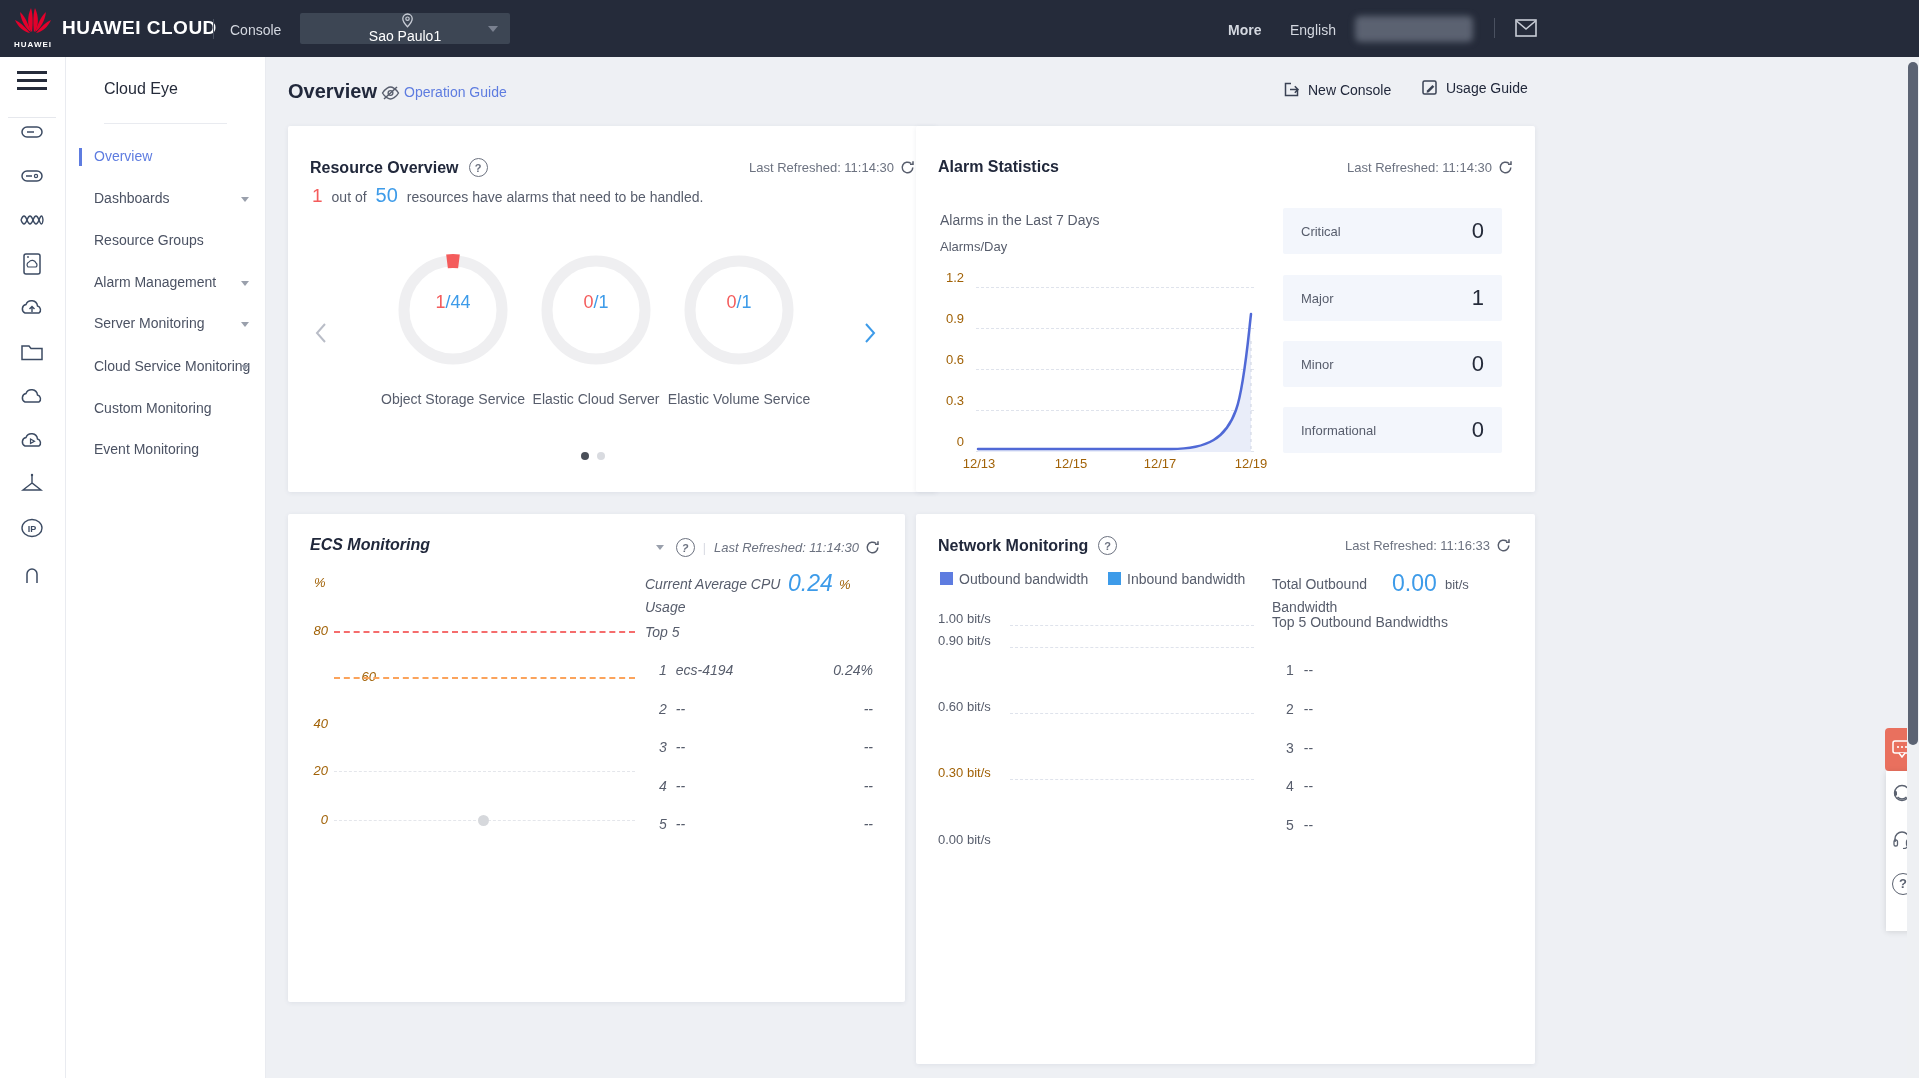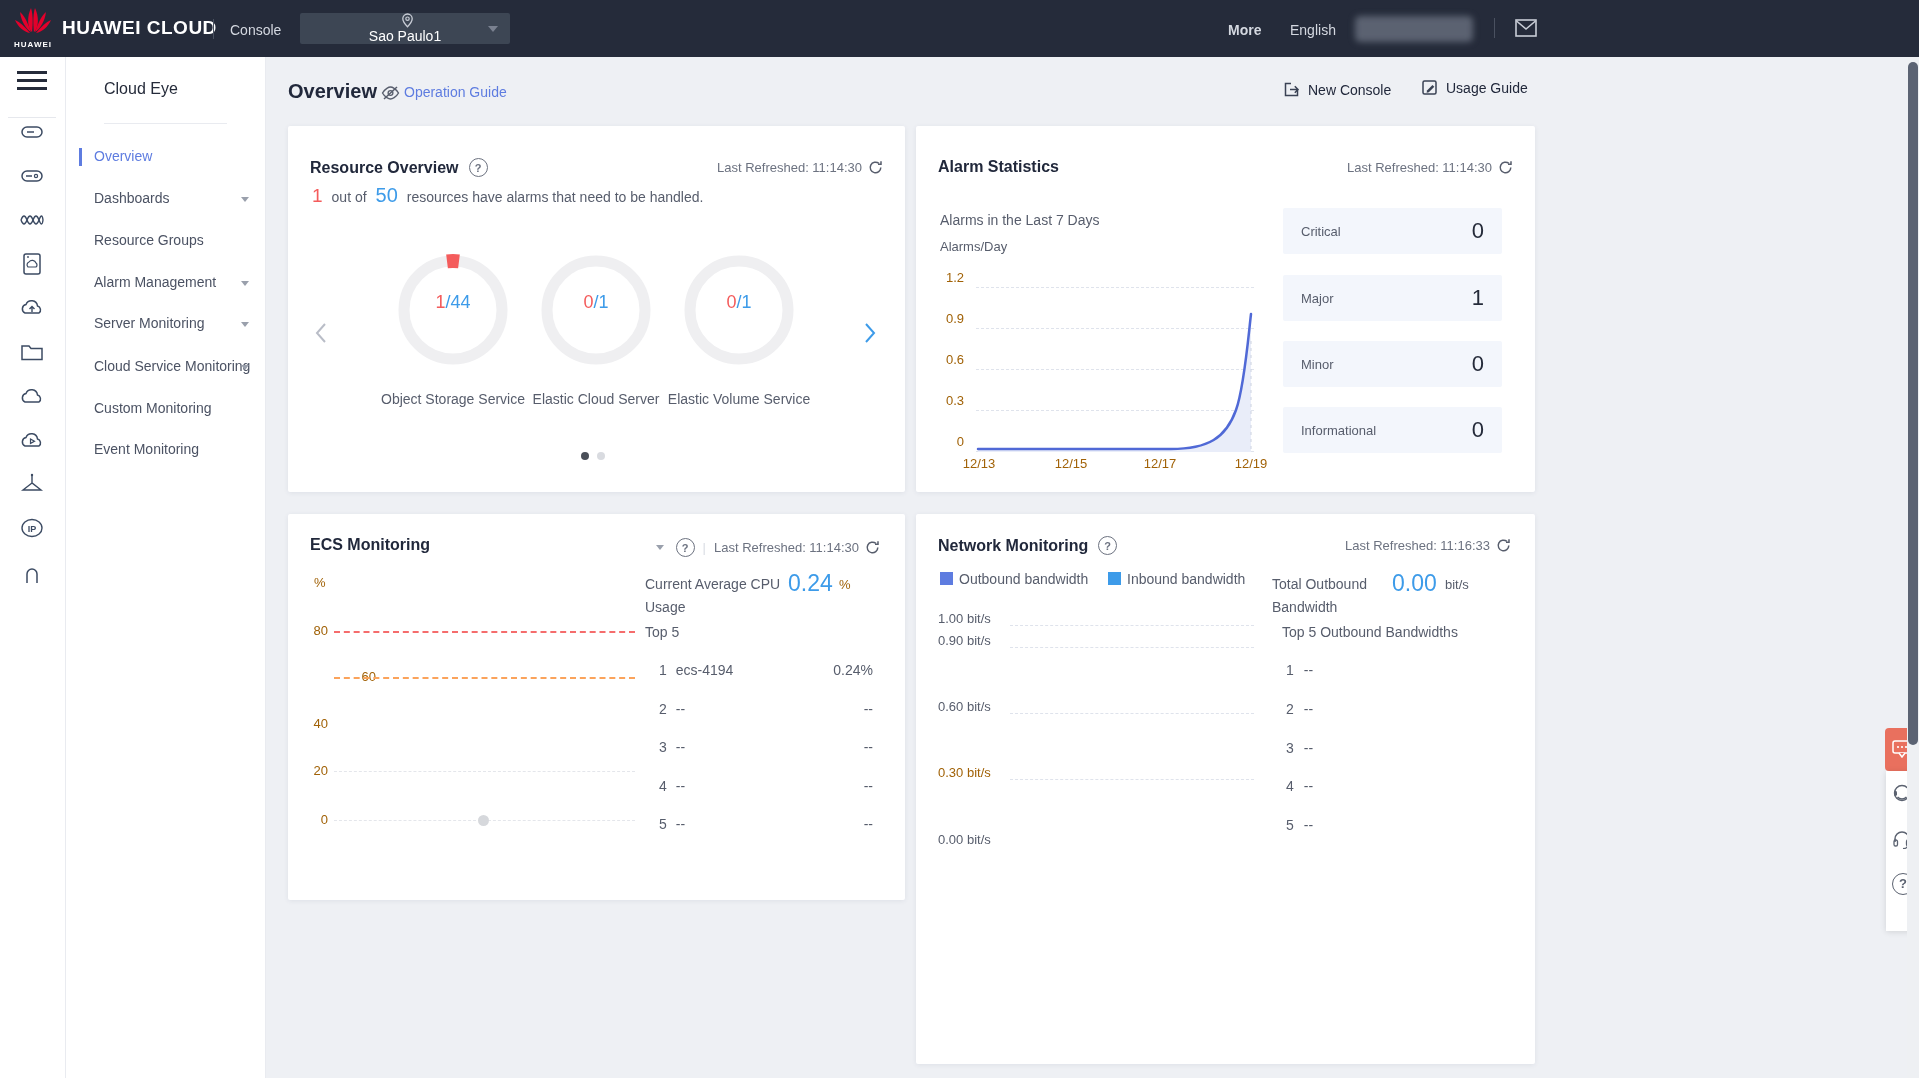--- a/index.html
+++ b/index.html
@@ -173,21 +173,21 @@
     <span style="font-size:14px;color:#21283b;">New Console</span>
   </div>
   <div class="abs" style="left:1421px;top:79px;display:flex;align-items:center;gap:8px;">
     <svg width="17" height="17" viewBox="0 0 17 17">
       <rect x="2" y="2" width="13" height="13" rx="1.5" fill="none" stroke="#3a4254" stroke-width="1.5"></rect>
       <path d="M6 11.5 L11.5 6 l1.8 1.8 L7.8 13.3 L5.6 13.7 Z" fill="#3a4254"></path>
     </svg>
     <span style="font-size:14px;color:#21283b;">Usage Guide</span>
   </div>
 
-  <div class="card" style="left:288px;top:126px;width:617px;height:366px;">
+  <div class="card" style="left:288px;top:126px;width:617px;height:366px;padding-left:32px;">
     <div class="abs" style="left:22px;top:32px;display:flex;align-items:center;gap:10px;">
       <span class="ctitle">Resource Overview</span>
       <span class="helpcircle">?</span>
     </div>
     <div class="refresh-group" style="right:22px;top:34px;">
       <span>Last Refreshed: 11:14:30</span>
       <svg width="15" height="15" viewBox="0 0 15 15">
           <path d="M12.8 7.5 a5.3 5.3 0 1 1-1.9-4.1" fill="none" stroke="#575d6c" stroke-width="1.5"></path>
           <path d="M13 1.2 v3 h-3" fill="none" stroke="#575d6c" stroke-width="1.5"></path>
         </svg>
@@ -280,21 +280,21 @@
     <div class="sev" style="top:215px;">
       <span class="l">Minor</span>
       <span class="v">0</span>
     </div>
     <div class="sev" style="top:281px;">
       <span class="l">Informational</span>
       <span class="v">0</span>
     </div>
   </div>
 
-  <div class="card" style="left:288px;top:514px;width:617px;height:386px;">
+  <div class="card" style="left:288px;top:514px;width:617px;height:488px;font-style:italic;">
     <div class="abs ctitle" style="left:22px;top:22px;">ECS Monitoring</div>
     <div class="refresh-group" style="right:25px;top:24px;">
       <span class="caret-sm" style="margin-right:6px;"></span>
       <span class="helpcircle">?</span>
       <span style="color:#d9dce3;margin:0 2px;">|</span>
       <span>Last Refreshed: 11:14:30</span>
       <svg width="15" height="15" viewBox="0 0 15 15">
           <path d="M12.8 7.5 a5.3 5.3 0 1 1-1.9-4.1" fill="none" stroke="#575d6c" stroke-width="1.5"></path>
           <path d="M13 1.2 v3 h-3" fill="none" stroke="#575d6c" stroke-width="1.5"></path>
         </svg>
@@ -378,21 +378,21 @@
     <div class="gridline" style="left:94px;top:133px;width:244px;"></div>
     <div class="gridline" style="left:94px;top:199px;width:244px;"></div>
     <div class="gridline" style="left:94px;top:265px;width:244px;"></div>
 
     <div class="abs muted" style="left:356px;top:59px;line-height:23px;">
       <div>Total Outbound</div>
       <div>Bandwidth</div>
     </div>
     <div class="abs bluev" style="left:476px;top:56px;font-size:23px;">0.00</div>
     <div class="abs tick" style="left:529px;top:63px;color:#575d6c;">bit/s</div>
-    <div class="abs muted" style="left:356px;top:110px;margin-left:10px;">Top 5 Outbound Bandwidths</div>
+    <div class="abs muted" style="left:356px;top:100px;">Top 5 Outbound Bandwidths</div>
 
     <div class="abs muted" style="left:370px;top:148px;display:flex;gap:10px;">
         <span>1</span>
         <span>--</span>
       </div>
     <div class="abs muted" style="left:370px;top:187px;display:flex;gap:10px;">
         <span>2</span>
         <span>--</span>
       </div>
     <div class="abs muted" style="left:370px;top:226px;display:flex;gap:10px;">

